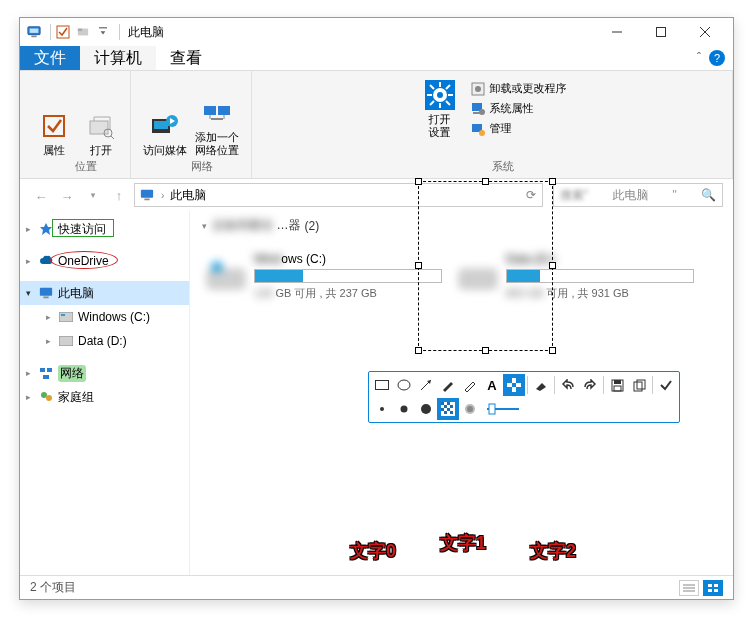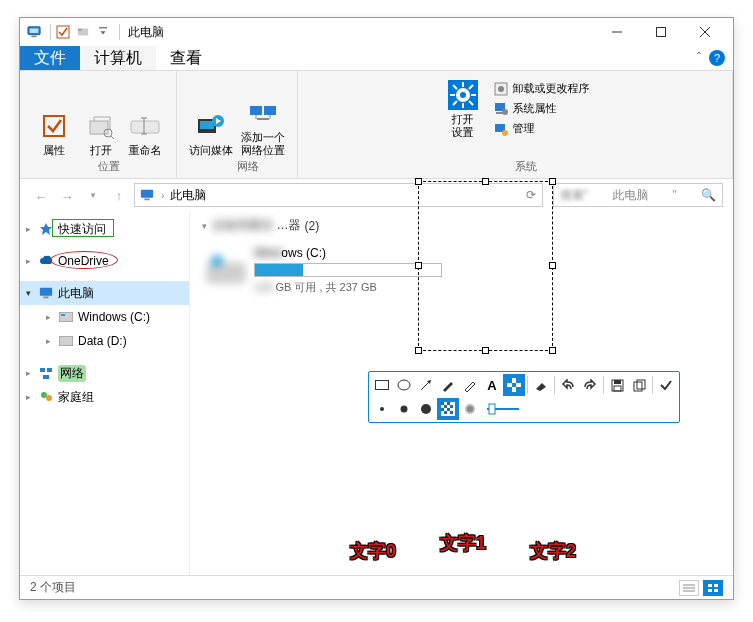--- a/index.html
+++ b/index.html
@@ -49,21 +49,21 @@
 .rect-green { position:absolute; border:1.5px solid #2a9d2a; }
 .ellipse-red { position:absolute; border:1.5px solid #d02020; border-radius:50%; }
 .hl-orange { background:#fbc484; }
 .hl-green { background:#a6e0a6; border-radius:3px; padding:0 2px; }
 
 .content { flex:1; position:relative; font-size:12px; }
 .grp { padding:6px 0 0 12px; }
 .grp-h { display:flex; align-items:center; color:#333; }
 .grp-h .chev{ font-size:9px; margin-right:6px; color:#888; }
 .blur { filter: blur(4px); }
-.drives { display:flex; margin-top:12px; gap:12px; }
+.drives { display:flex; margin-top:18px; gap:12px; }
 .drive { display:flex; width:240px; }
 .drive .dicon { width:48px; height:48px; display:flex; align-items:center; justify-content:center; }
 .drive .dinfo { flex:1; padding-left:4px; }
 .drive .dname { font-size:12px; }
 .drive .dbar { height:14px; border:1px solid #bbb; margin:3px 0; position:relative; background:#fff; }
 .drive .dfill { position:absolute; left:0; top:0; bottom:0; background:#26a0da; }
 .drive .dstat { font-size:11px; color:#666; }
 
 .selrect { position:absolute; border:1px dashed #000; }
 .selrect .handle { position:absolute; width:7px; height:7px; background:#fff; border:1px solid #000; }
@@ -162,31 +162,20 @@
           <span class="ricon">
               <svg width="26" height="26">
                 <rect x="2" y="8" width="18" height="13" fill="#e0e0e0" stroke="#aaa"></rect>
                 <path d="M6 8 L6 4 L22 4 L22 17" fill="none" stroke="#aaa"></path>
                 <circle cx="20" cy="20" r="4" fill="none" stroke="#888"></circle>
                 <line x1="23" y1="23" x2="26" y2="26" stroke="#888"></line>
               </svg>
             </span>
           <span class="rlbl">打开</span>
         </div>
-        <div class="rbtn" style="width:46px">
-          <span class="ricon">
-              <svg width="30" height="22">
-                <rect x="1" y="6" width="28" height="12" rx="2" fill="#e8e8e8" stroke="#bbb"></rect>
-                <line x1="14" y1="3" x2="14" y2="19" stroke="#888"></line>
-                <line x1="11" y1="3" x2="17" y2="3" stroke="#888"></line>
-                <line x1="11" y1="19" x2="17" y2="19" stroke="#888"></line>
-              </svg>
-            </span>
-          <span class="rlbl">重命名</span>
-        </div>
       </div>
       <div class="rgname">位置</div>
     </div>
 
     <div class="rgroup">
       <div class="rrow">
         <div class="rbtn">
           <span class="ricon">
               <svg width="30" height="30">
                 <rect x="2" y="8" width="18" height="14" fill="#333"></rect>
@@ -388,20 +377,34 @@
                 </svg>
               </div>
             <div class="dinfo">
               <div class="dname"><span class="blur">Wind</span><span>ows (C:)</span></div>
               <div class="dbar">
                   <div class="dfill" style="width:26%;"></div>
                 </div>
               <div class="dstat"><span class="blur">128 </span><span>GB 可用 , 共 237 GB</span></div>
             </div>
           </div>
+          <div class="drive">
+            <div class="dicon">
+                <svg width="44" height="44" class="blur">
+                  <rect x="4" y="16" width="36" height="18" rx="2" fill="#d0d0d0" stroke="#888"></rect>
+                </svg>
+              </div>
+            <div class="dinfo">
+              <div class="dname blur">Data (D:)</div>
+              <div class="dbar">
+                  <div class="dfill" style="width:18%;"></div>
+                </div>
+              <div class="dstat"><span class="blur">800 GB </span><span>可用 , 共 931 GB</span></div>
+            </div>
+          </div>
         </div>
       </div>
 
       <div class="annotb" style="left:178px;top:160px;">
         <div class="atrow">
           <div class="atbtn">
               <svg width="14" height="10">
                 <rect x="0.5" y="0.5" width="13" height="9" fill="none" stroke="#333"></rect>
               </svg>
             </div>

